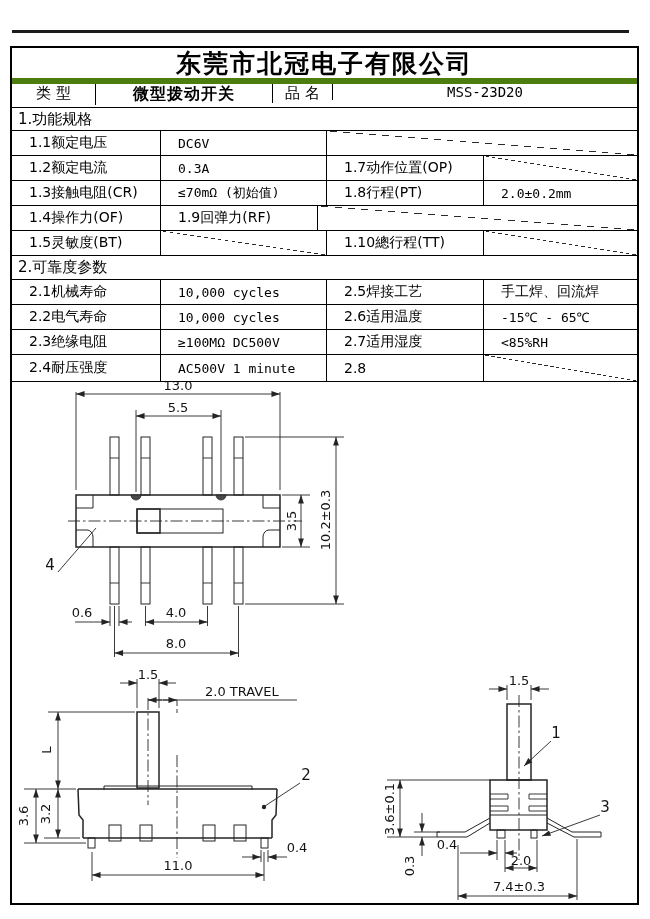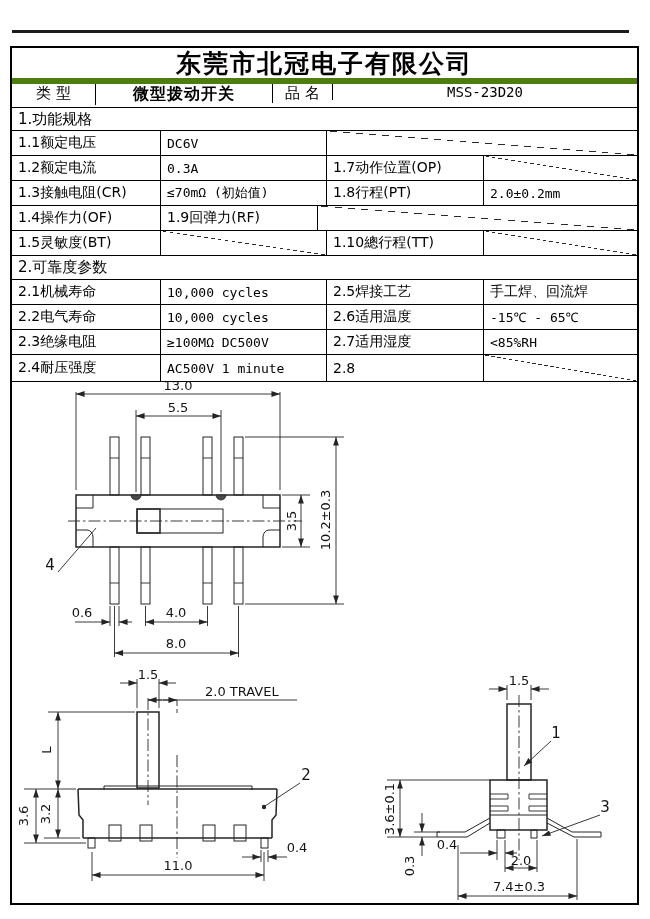--- a/index.html
+++ b/index.html
@@ -15,21 +15,21 @@
   .typerow .cell{display:flex;align-items:center;justify-content:center;box-sizing:border-box;}
   .t1{width:83px;}
   .t2{width:177px;border-left:1px solid #000;font-weight:bold;font-size:16px;letter-spacing:1px;}
   .t3{width:60px;border-left:1px solid #000;}
   .t4{flex:1;border-left:1px solid #000;font-family:"DejaVu Sans Mono",monospace;font-size:14px;}
   .secrow{border-bottom:1px solid #000;box-sizing:border-box;display:flex;align-items:center;
           padding-left:6px;font-size:15px;}
   .s1{height:23px;} .s2{height:24px;}
   .srow{height:25px;border-bottom:1px solid #000;box-sizing:border-box;display:flex;align-items:stretch;font-size:14px;}
   .srow:last-of-type{}
-  .srow .c{display:flex;align-items:center;box-sizing:border-box;padding-left:6px;overflow:hidden;white-space:nowrap;}
+  .srow .c{display:flex;align-items:center;box-sizing:border-box;padding-left:17px;overflow:hidden;white-space:nowrap;}
   .c1{width:148px;}
   .c2{width:166px;border-left:1px solid #000;}
   .c3{width:157px;border-left:1px solid #000;}
   .c4{flex:1;border-left:1px solid #000;}
   .val{font-family:"DejaVu Sans Mono",monospace;font-size:13px;}
   .diag{background:linear-gradient(to right top,transparent 49.5%,#2a2a2a 49.5%,#2a2a2a 50.6%,transparent 50.6%);}
   .drawarea{flex:1;position:relative;}
   .drawarea svg{position:absolute;left:0;top:0;width:100%;height:100%;}
   
   .ln{stroke:#242424;stroke-width:1;fill:none;}

